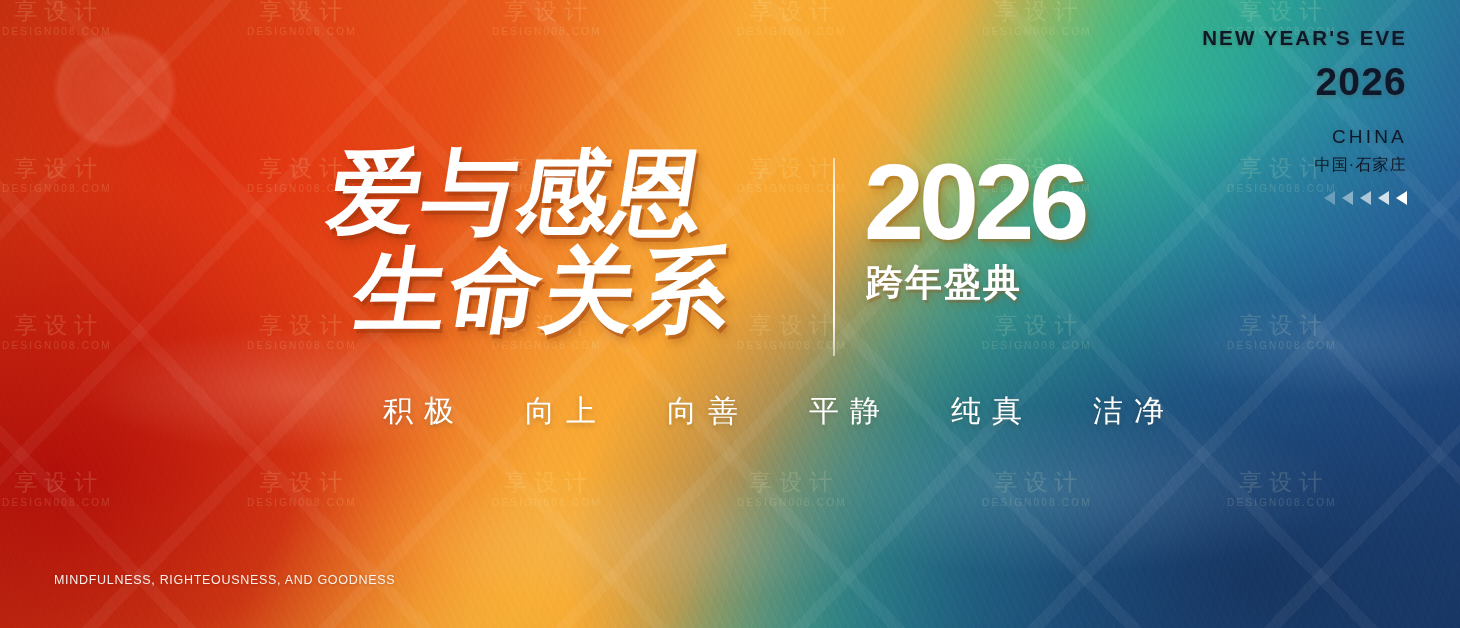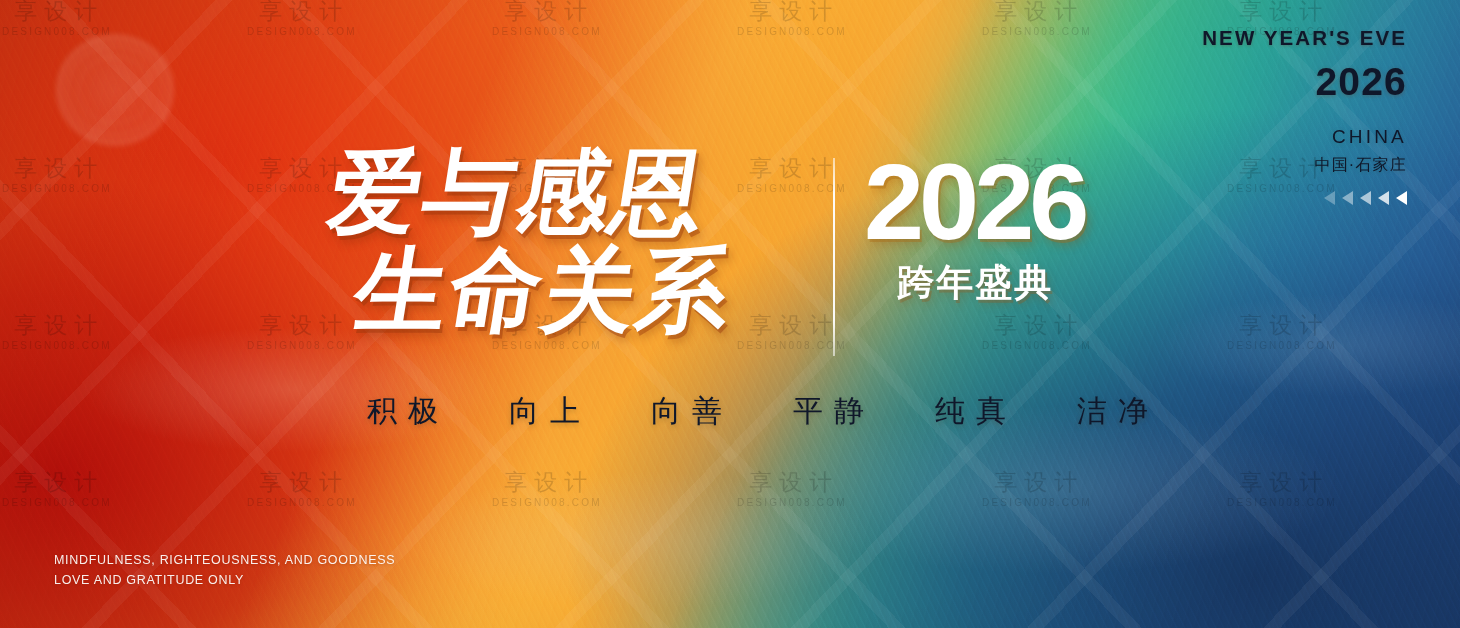--- a/index.html
+++ b/index.html
@@ -168,21 +168,21 @@
         rgba(255,255,255,0.16) 16px,
         rgba(255,255,255,0.16) 28px,
         rgba(255,255,255,0) 28px,
         rgba(255,255,255,0) 170px);
     opacity: 0.30;
   }
   .wm-cell {
     position: absolute;
     text-align: center;
     opacity: 0.15;
-    color: #000000;
+    color: #fef9c3;
     white-space: nowrap;
   }
   .wm-cell .wm-cn {
     font-size: 23px;
     letter-spacing: 7px;
     font-weight: 500;
     line-height: 1;
     text-indent: 7px;
   }
   .wm-cell .wm-en {
@@ -317,40 +317,39 @@
   .gala {
     font-size: 37px;
     font-weight: 800;
     line-height: 1;
     letter-spacing: 2px;
     margin-top: 8px;
     margin-left: 2px;
     text-shadow:
       2px 3px 0 rgba(150,90,30,0.34),
       3px 5px 8px rgba(120,70,16,0.26);
-    text-align: center;
   }
   .motto {
     font-size: 29px;
     font-weight: 400;
     line-height: 1;
     letter-spacing: 1.2px;
     margin-top: 14px;
     text-shadow: 0 2px 5px rgba(60,90,70,0.30);
   }
 
   
   .virtues {
     position: absolute;
-    left: 356px;
+    left: 372px;
     top: 396px;
     display: flex;
     align-items: flex-start;
     gap: 49px;
-    color: #0f172a;
+    color: #ffffff;
   }
   .virtues .v {
     font-size: 30px;
     font-weight: 300;
     letter-spacing: 11px;
     line-height: 1;
     text-indent: 11px;
     text-shadow: 0 2px 5px rgba(70,60,30,0.30);
     white-space: nowrap;
   }
@@ -519,17 +518,16 @@
         <div class="v">积极</div>
         <div class="v">向上</div>
         <div class="v">向善</div>
         <div class="v">平静</div>
         <div class="v">纯真</div>
         <div class="v">洁净</div>
       </div>
 
     <div class="footer-en">
       <div>MINDFULNESS, RIGHTEOUSNESS, AND GOODNESS</div>
-      <div>LOVE AND GRATITUDE ONLY</div>
     </div>
 
   </div>
 </div>
 
 </body></html>

